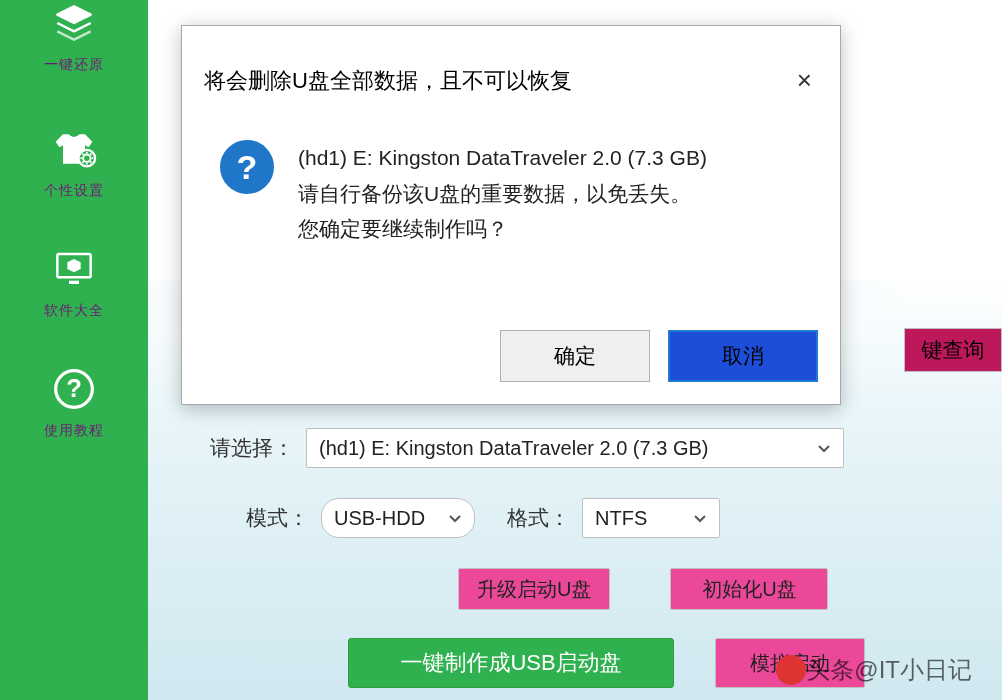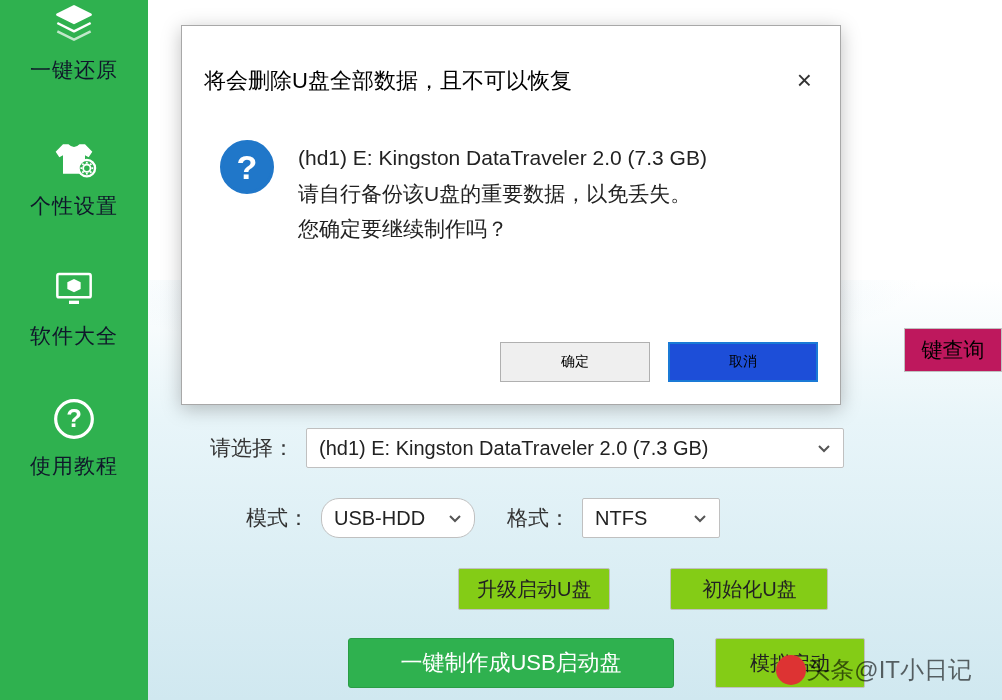--- a/index.html
+++ b/index.html
@@ -40,21 +40,21 @@
       display: flex;
       flex-direction: column;
       align-items: center;
       gap: 10px;
       padding: 28px 0 18px 0;
       cursor: pointer;
       color: #fff;
     }
     .sidebar-item:first-child { padding-top: 0; padding-bottom: 24px;}
     .sidebar-icon { width: 54px; height: 46px; display:flex;align-items:center;justify-content:center;}
-    .sidebar-label { font-size: 21px; color: #0f172a; font-weight: 400; letter-spacing: 1px;}
+    .sidebar-label { font-size: 14px; color: #701a75; font-weight: 400; letter-spacing: 1px;}
     .main {
       position: absolute;
       left: 148px; right: 0; top: 0; bottom: 0;
       z-index: 1;
     }
     .form-row {
       position: absolute;
       display: flex;
       align-items: center;
     }
@@ -70,21 +70,21 @@
       color: #222;
       border-radius: 2px;
       position: relative;
     }
     .select-chevron {
       margin-left: auto;
       padding-left: 18px;
     }
     .btn {
       border: 1px solid #c0c0c0;
-      background: #84cc16;
+      background: #ec4899;
       padding: 0 18px;
       height: 42px;
       font-size: 20px;
       color: #222;
       border-radius: 2px;
       display: inline-flex;
       align-items: center;
       justify-content: center;
       cursor: pointer;
     }
@@ -133,24 +133,24 @@
       font-weight:bold;
       border: 3px solid #2077c9;
     }
     .dialog-msg { font-size: 21px; color: #222; line-height: 1.7;}
     .dialog-footer {
       position: absolute;
       right: 22px; bottom: 22px;
       display: flex; gap: 18px;
     }
     .dialog-btn {
-      width: 150px; height: 40px;
+      width: 150px; height: 52px;
       border: 1px solid #b0b0b0;
       background: #efefef;
-      font-size: 14px;
+      font-size: 21px;
       display:flex;align-items:center;justify-content:center;
       cursor:pointer;
     }
     .dialog-btn.default {
       border: 2px solid #1a7ad6;
       background: #1d4ed8;
     }
     .query-btn-edge {
       position: absolute;
       right: 0; top: 328px;

